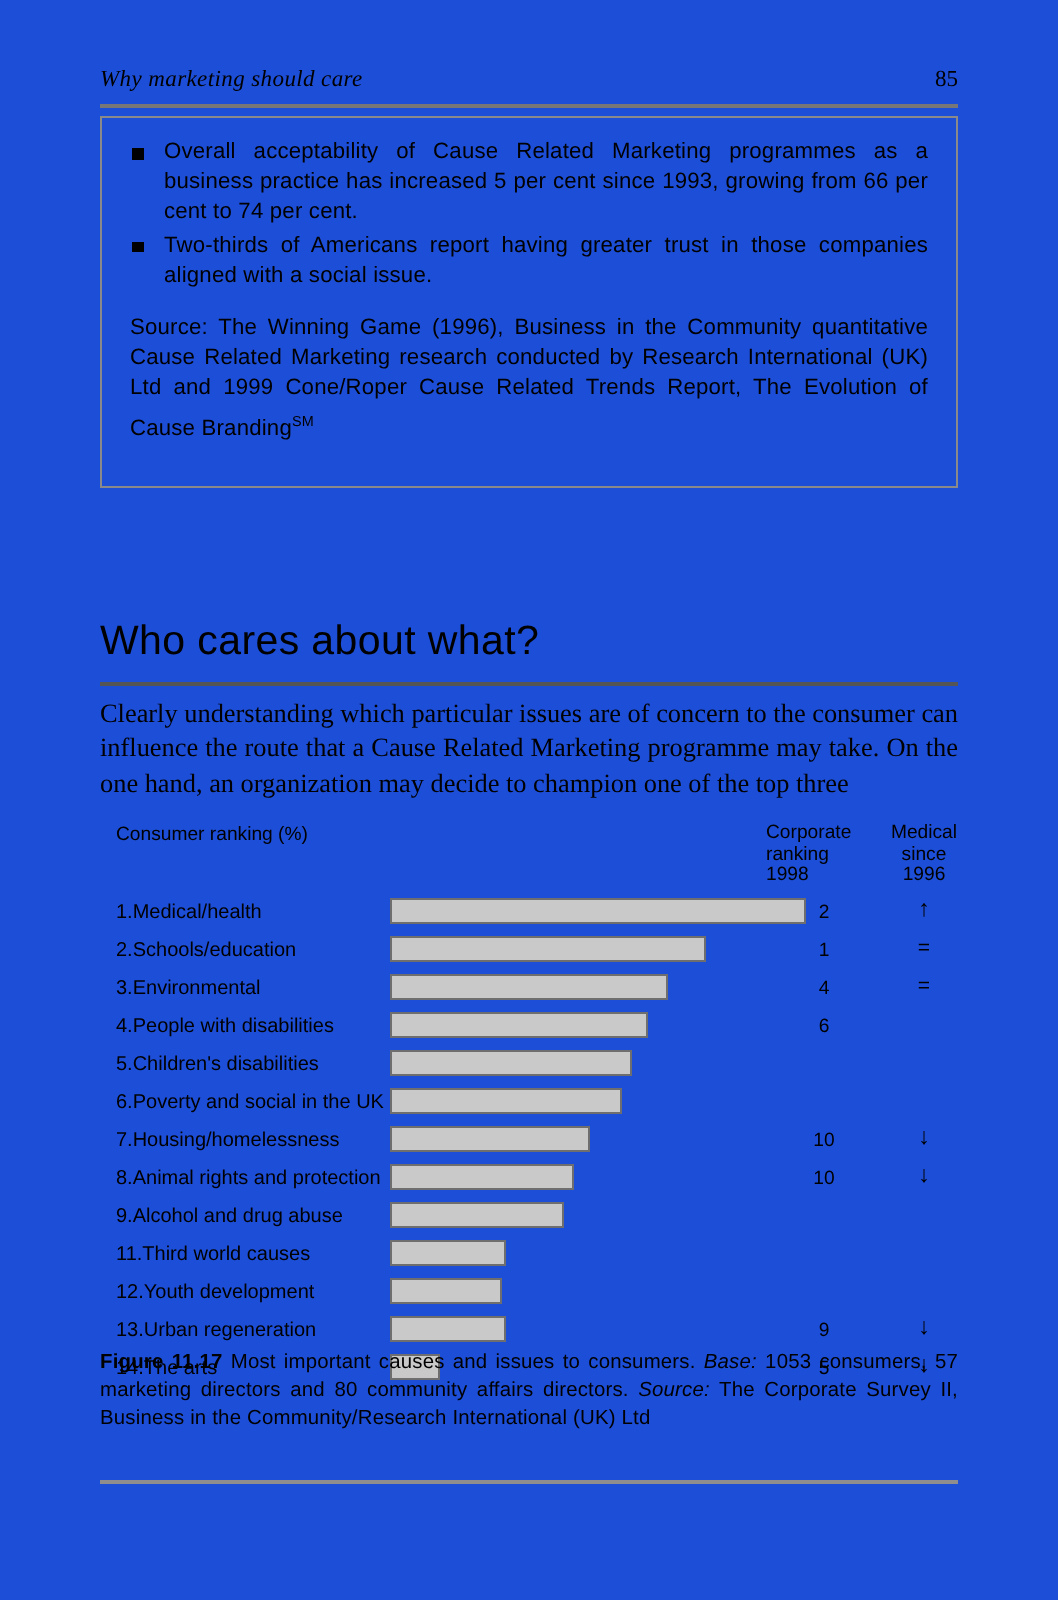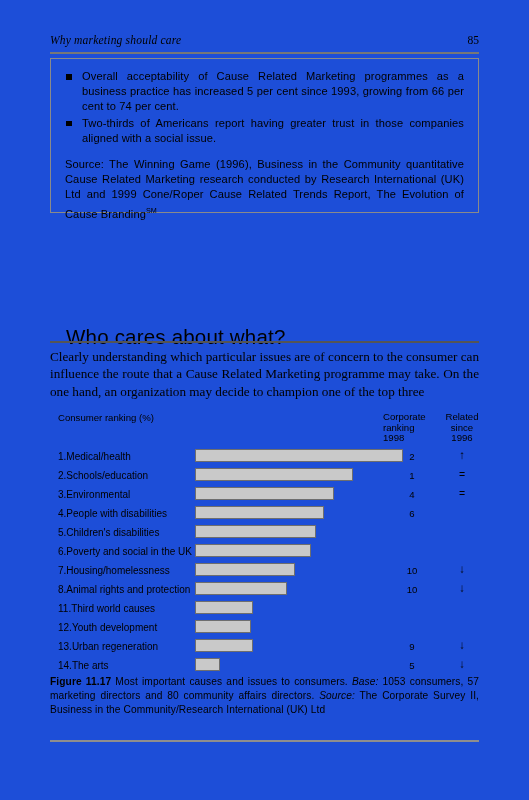--- a/index.html
+++ b/index.html
@@ -45,21 +45,21 @@
     height: 2px;
     background: #777777;
   }
 
   
   .panel {
     position: absolute;
     left: 50px;
     top: 58px;
     width: 429px;
-    height: 155px;
+    height: 186px;
     box-sizing: border-box;
     border: 1px solid #8a8a8a;
   }
   .panel-inner {
     padding: 10px 14px 0 14px;
   }
   .bullets {
     list-style: none;
     margin: 0;
     padding: 0;
@@ -98,21 +98,21 @@
   
   .sect-h {
     position: absolute;
     left: 50px;
     top: 309px;
     width: 429px;
     font-family: "Liberation Sans", sans-serif;
     font-size: 20.5px;
     font-weight: normal;
     letter-spacing: 0.2px;
-    margin: 16px;
+    margin: 0;
   }
   .sect-rule {
     position: absolute;
     left: 50px;
     top: 341px;
     width: 429px;
     height: 2px;
     background: #555555;
   }
 
@@ -278,21 +278,21 @@
   <div class="figure">
 
     <div class="fig-head">
       <div class="fig-head-left">Consumer ranking (%)</div>
       <div class="fig-head-corp">
         <div>Corporate</div>
         <div>ranking</div>
         <div>1998</div>
       </div>
       <div class="fig-head-chg">
-        <div>Related</div>
+        <div>Medical</div>
         <div>since</div>
         <div>1996</div>
       </div>
     </div>
 
     <div class="rows" id="chart-rows">
         <div class="row">
           <div class="row-label">1.Medical/health</div>
           <div class="row-bar-track">
             <div class="row-bar" style="width: 208px; background: rgb(201, 201, 201); border-color: rgb(110, 110, 110);"></div>
@@ -350,20 +350,28 @@
         </div>
         <div class="row">
           <div class="row-label">8.Animal rights and protection</div>
           <div class="row-bar-track">
             <div class="row-bar" style="width: 92px; background: rgb(201, 201, 201); border-color: rgb(110, 110, 110);"></div>
           </div>
           <div class="row-corp">10</div>
           <div class="row-chg">↓</div>
         </div>
         <div class="row">
+          <div class="row-label">9.Alcohol and drug abuse</div>
+          <div class="row-bar-track">
+            <div class="row-bar" style="width: 87px; background: rgb(201, 201, 201); border-color: rgb(110, 110, 110);"></div>
+          </div>
+          <div class="row-corp"></div>
+          <div class="row-chg"></div>
+        </div>
+        <div class="row">
           <div class="row-label">11.Third world causes</div>
           <div class="row-bar-track">
             <div class="row-bar" style="width: 58px; background: rgb(201, 201, 201); border-color: rgb(110, 110, 110);"></div>
           </div>
           <div class="row-corp"></div>
           <div class="row-chg"></div>
         </div>
         <div class="row">
           <div class="row-label">12.Youth development</div>
           <div class="row-bar-track">

